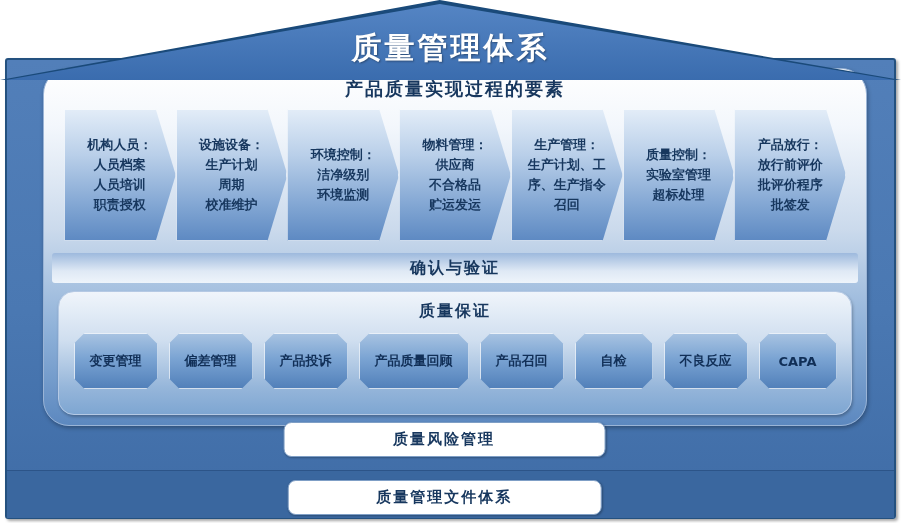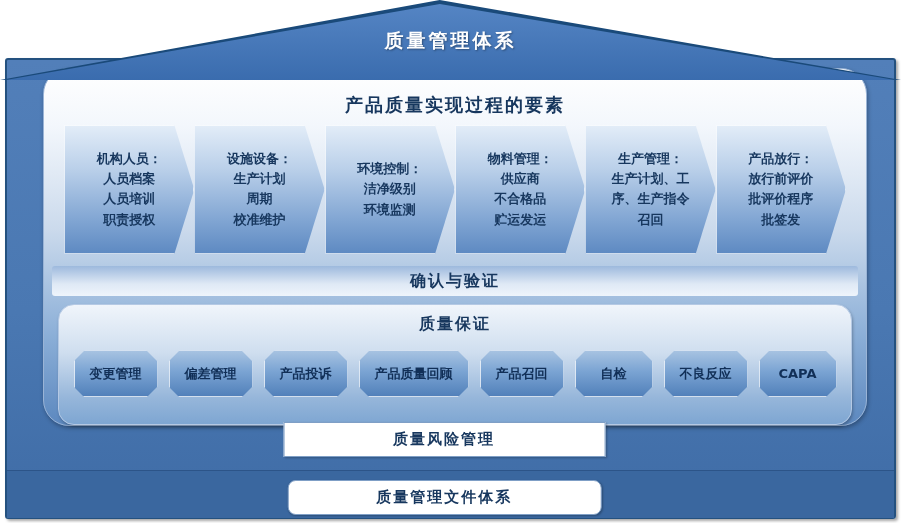--- a/index.html
+++ b/index.html
@@ -24,33 +24,33 @@
     clip-path:polygon(0 100%,48.8% 0,100% 100%);
     background:#1a4a7a;
   }
   .roof-inner{
     position:absolute;left:6px;right:6px;top:4px;bottom:0;
     clip-path:polygon(0 100%,48.8% 0,100% 100%);
     background:linear-gradient(180deg,#5585c4 0%,#3a6cae 100%);
   }
   .roof-title{
     position:absolute;left:0;top:28px;width:100%;text-align:center;
-    color:#ffffff;font-size:19px;font-weight:bold;letter-spacing:3px;
+    color:#ffffff;font-size:30px;font-weight:bold;letter-spacing:3px;
     text-shadow:1px 1px 2px rgba(0,0,0,.35);
   }
   
   .panel{
     position:absolute;left:36px;top:8px;width:822px;height:356px;
     border-radius:26px;border:1px solid #9ab4d6;
     background:linear-gradient(180deg,#ffffff 0%,#f3f7fc 16%,#cbdaec 45%,#8db0d8 74%,#5c88bf 100%);
     box-shadow:1px 2px 4px rgba(0,0,0,.3);
     display:flex;flex-direction:column;
   }
   .panel-header{
-    margin-top:24px;text-align:center;
+    margin-top:8px;text-align:center;
     color:#17375e;font-size:18px;font-weight:bold;letter-spacing:2px;
   }
   
   .arrows{
     display:flex;gap:0;margin:8px 20px 0 20px;height:132px;
   }
   .arrow{
     flex:1;position:relative;
     clip-path:polygon(0 0,calc(100% - 20px) 0,100% 50%,calc(100% - 20px) 100%,0 100%);
     background:linear-gradient(180deg,#e3edf8 0%,#b9cfe9 35%,#7fa4d2 75%,#5d89c2 100%);
@@ -76,36 +76,36 @@
     box-shadow:1px 2px 3px rgba(0,0,0,.25);
   }
   .qa-header{
     margin-top:9px;text-align:center;
     color:#17375e;font-size:16px;font-weight:bold;letter-spacing:2px;
   }
   .badges{
     display:flex;justify-content:center;align-items:center;gap:11px;margin-top:12px;height:54px;
   }
   .badge{
-    height:47px;padding:0 16px;min-width:46px;
+    height:56px;padding:0 16px;min-width:46px;
     clip-path:polygon(11px 0,calc(100% - 11px) 0,100% 11px,100% calc(100% - 11px),calc(100% - 11px) 100%,11px 100%,0 calc(100% - 11px),0 11px);
     background:linear-gradient(180deg,#a9c4e2 0%,#7ba4d3 45%,#507fb9 100%);
     box-shadow:inset 0 0 0 1px rgba(255,255,255,.75);
     display:flex;align-items:center;justify-content:center;
     color:#112f57;font-size:13px;font-weight:bold;white-space:nowrap;
   }
   
   .bar{
     position:absolute;left:50%;transform:translateX(-52%);
     height:33px;line-height:33px;text-align:center;
     background:#ffffff;border:1px solid #7f9fc6;
     color:#17375e;font-size:15px;font-weight:bold;letter-spacing:2px;
     box-shadow:1px 1px 2px rgba(0,0,0,.25);
   }
-  .bar1{top:362px;width:320px;}
+  .bar1{top:362px;width:320px;border-radius:8px;}
   .bar2{top:420px;width:312px;border-radius:8px;}
 </style>
 </head>
 <body>
 
 <div class="stage">
 
   <div class="body">
 
     <div class="panel">
@@ -142,20 +142,27 @@
               <div>不合格品</div>
               <div>贮运发运</div>
             </div>
           </div>
           <div class="arrow">
             <div class="arrow-text">
               <div>生产管理：</div>
               <div>生产计划、工</div>
               <div>序、生产指令</div>
               <div>召回</div>
+            </div>
+          </div>
+          <div class="arrow">
+            <div class="arrow-text">
+              <div>质量控制：</div>
+              <div>实验室管理</div>
+              <div>超标处理</div>
             </div>
           </div>
           <div class="arrow">
             <div class="arrow-text">
               <div>产品放行：</div>
               <div>放行前评价</div>
               <div>批评价程序</div>
               <div>批签发</div>
             </div>
           </div>

